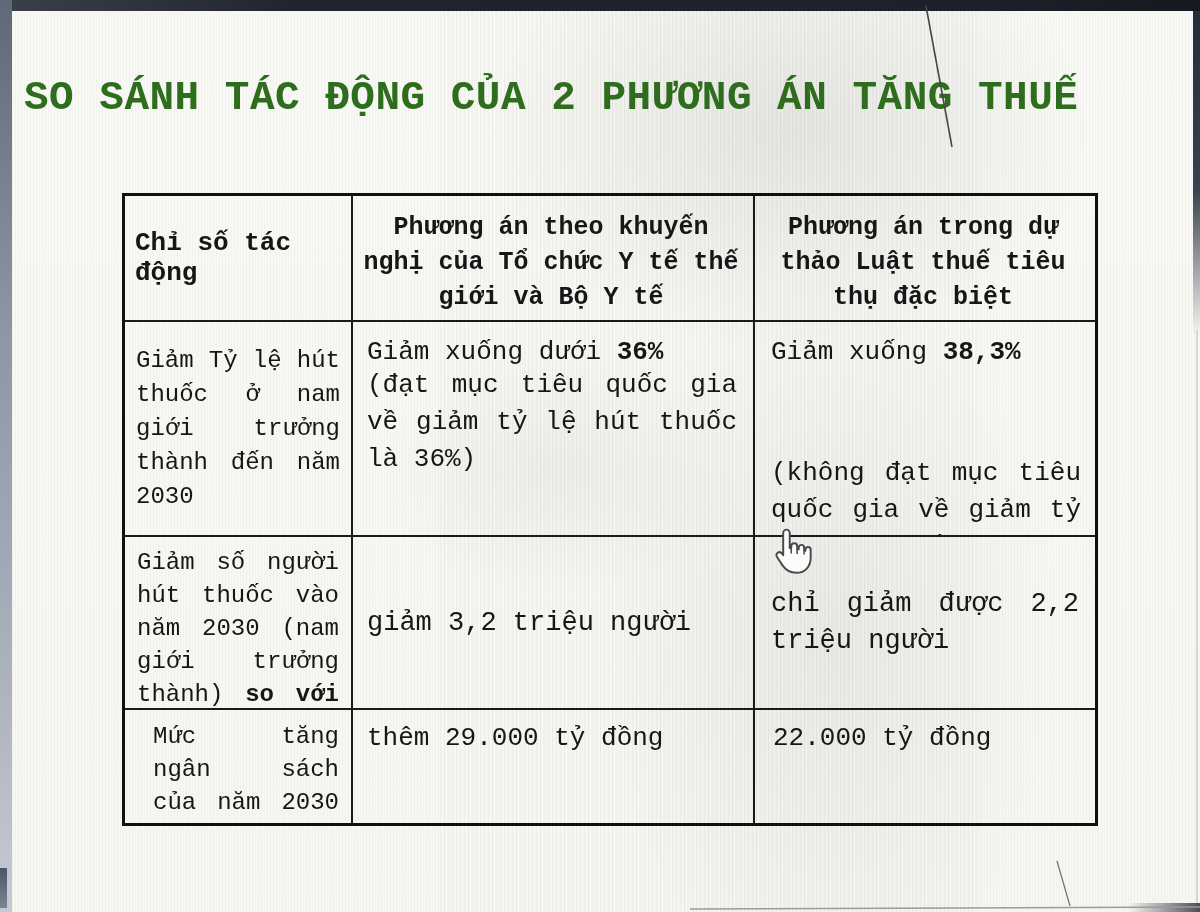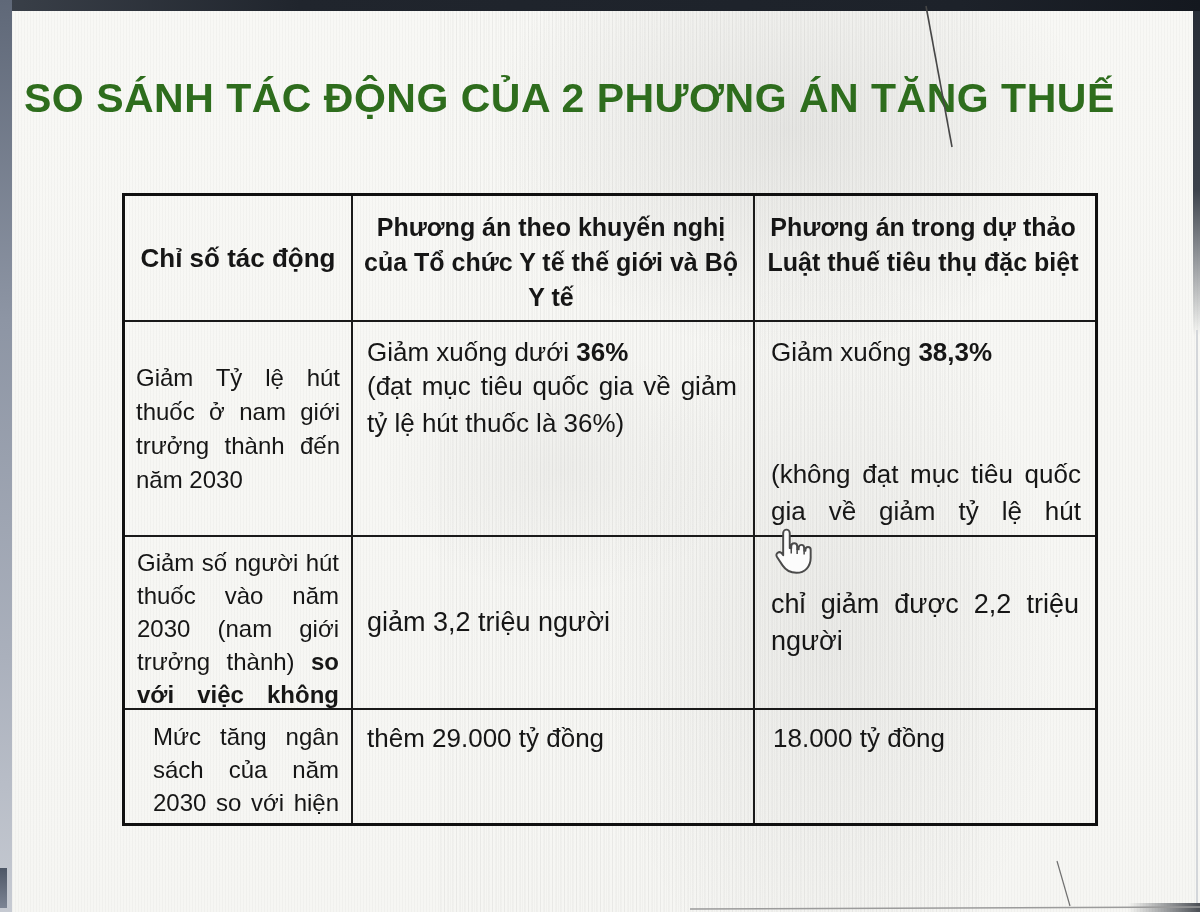--- a/index.html
+++ b/index.html
@@ -1,19 +1,19 @@
 <!DOCTYPE html>
 <html><head>
 <meta charset="utf-8">
 <style>
   html,body{margin:0;padding:0;}
   body{width:1200px;height:912px;overflow:hidden;background:#ffffff;}
   .photo{
     position:relative;width:1200px;height:912px;
-    font-family:Liberation Sans, sans-serif;color:#161616;
+    font-family:Liberation Mono, monospace;color:#161616;
     background:
       radial-gradient(ellipse 430px 320px at 790px 130px, rgba(70,70,70,0.10), transparent 70%),
       radial-gradient(ellipse 320px 520px at 830px 640px, rgba(70,70,70,0.07), transparent 72%),
       radial-gradient(ellipse 260px 180px at 560px 470px, rgba(70,70,70,0.05), transparent 70%),
       repeating-linear-gradient(90deg, rgba(80,80,80,0.035) 0 1px, transparent 1px 3px),
       linear-gradient(#f8f8f5,#f6f6f3);
   }
   .noise-band{
     position:absolute;top:0;left:440px;width:540px;height:100%;
     background:repeating-linear-gradient(90deg, rgba(40,40,40,0.05) 0 1px, transparent 1px 4px);
@@ -106,21 +106,21 @@
     </div>
     <div class="cell c-r2c2 vcenter">
       <div>giảm 3,2 triệu người</div>
     </div>
     <div class="cell c-r2c3 vcenter no-r">
       <div class="just">chỉ giảm được 2,2 triệu người</div>
     </div>
 
     <div class="cell c-r3c1 just no-b">Mức tăng ngân sách của năm 2030 so với hiện tại</div>
     <div class="cell c-r3c2 no-b">thêm 29.000 tỷ đồng</div>
-    <div class="cell c-r3c3 no-r no-b">18.000 tỷ đồng</div>
+    <div class="cell c-r3c3 no-r no-b">22.000 tỷ đồng</div>
 
   </div>
 
   <svg class="cursor" viewBox="0 0 17 22">
     <path d="M5.5 1.2 C6.3 1.2 7 1.9 7 2.7 L7 9.6 L7.7 9.7 L7.7 8.8 C7.7 8.0 8.3 7.4 9.1 7.4 C9.8 7.4 10.4 8.0 10.4 8.8 L10.4 10.1 L11.1 10.2 L11.1 9.5 C11.1 8.8 11.7 8.2 12.4 8.2 C13.1 8.2 13.6 8.8 13.6 9.5 L13.6 10.8 L14.2 10.9 L14.2 10.4 C14.2 9.7 14.8 9.2 15.4 9.2 C16.1 9.2 16.6 9.7 16.6 10.4 L16.6 14.1 C16.6 18.1 14 21 10.1 21 C7.2 21 5.3 20 3.7 17.6 L1.1 13.6 C0.7 13.0 0.9 12.2 1.5 11.8 C2.1 11.4 2.9 11.5 3.4 12.1 L4 12.9 L4 2.7 C4 1.9 4.7 1.2 5.5 1.2 Z" fill="#fcfcfc" stroke="#4a4a4a" stroke-width="0.9" stroke-linejoin="round"></path>
     <path d="M7.7 9.7 L7.7 12.1 M10.4 10.1 L10.4 12.4 M13.6 10.8 L13.6 12.6" stroke="#4a4a4a" stroke-width="0.7" fill="none"></path>
   </svg>
 
   <svg class="scratches" width="1200" height="912" viewBox="0 0 1200 912">
     <line x1="926" y1="6" x2="952" y2="147" stroke="#474747" stroke-width="1.6"></line>

